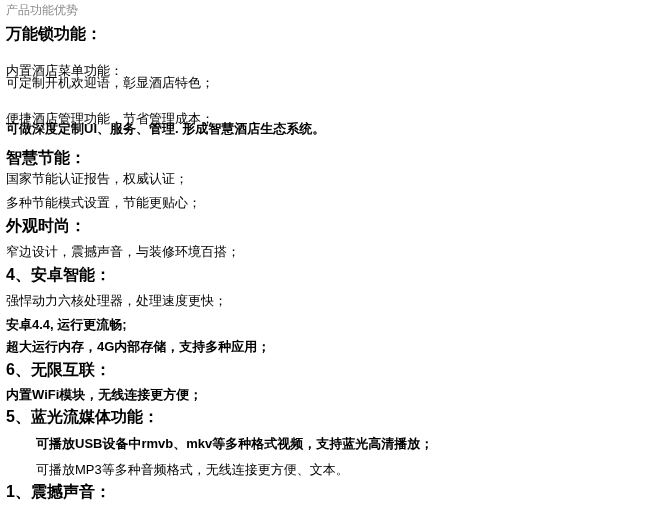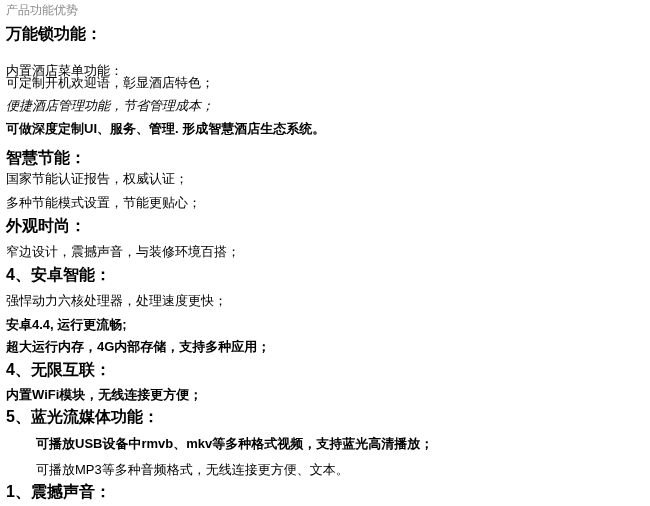--- a/index.html
+++ b/index.html
@@ -52,30 +52,30 @@
   }
 </style>
 </head>
 <body>
 
 <div id="doc">
     <div class="line s-title" style="top: 4px;">产品功能优势</div>
     <div class="line s-head" style="top: 26px; text-align: center;">万能锁功能：</div>
     <div class="line s-body" style="top: 64px;">内置酒店菜单功能：</div>
     <div class="line s-body" style="top: 76px;">可定制开机欢迎语，彰显酒店特色；</div>
-    <div class="line s-body" style="top: 99px; font-style: italic;">便捷酒店管理功能，节省管理成本；</div>
+    <div class="line s-body" style="top: 112px;">便捷酒店管理功能，节省管理成本；</div>
     <div class="line s-bodybold" style="top: 122px;">可做深度定制UI、服务、管理. 形成智慧酒店生态系统。</div>
     <div class="line s-head" style="top: 150px;">智慧节能：</div>
     <div class="line s-body" style="top: 172px;">国家节能认证报告，权威认证；</div>
     <div class="line s-body" style="top: 196px;">多种节能模式设置，节能更贴心；</div>
     <div class="line s-head" style="top: 218px;">外观时尚：</div>
     <div class="line s-body" style="top: 245px;">窄边设计，震撼声音，与装修环境百搭；</div>
     <div class="line s-head" style="top: 267px;">4、安卓智能：</div>
     <div class="line s-body" style="top: 294px;">强悍动力六核处理器，处理速度更快；</div>
     <div class="line s-bodybold" style="top: 318px;">安卓4.4, 运行更流畅;</div>
     <div class="line s-bodybold" style="top: 340px;">超大运行内存，4G内部存储，支持多种应用；</div>
-    <div class="line s-head" style="top: 362px;">4、无限互联：</div>
+    <div class="line s-head" style="top: 362px;">6、无限互联：</div>
     <div class="line s-bodybold" style="top: 388px;">内置WiFi模块，无线连接更方便；</div>
     <div class="line s-head" style="top: 409px;">5、蓝光流媒体功能：</div>
     <div class="line s-bodybold s-indent" style="top: 437px;">可播放USB设备中rmvb、mkv等多种格式视频，支持蓝光高清播放；</div>
     <div class="line s-body s-indent" style="top: 463px;">可播放MP3等多种音频格式，无线连接更方便、文本。</div>
     <div class="line s-head" style="top: 484px;">1、震撼声音：</div>
   </div>
 
 </body></html>

